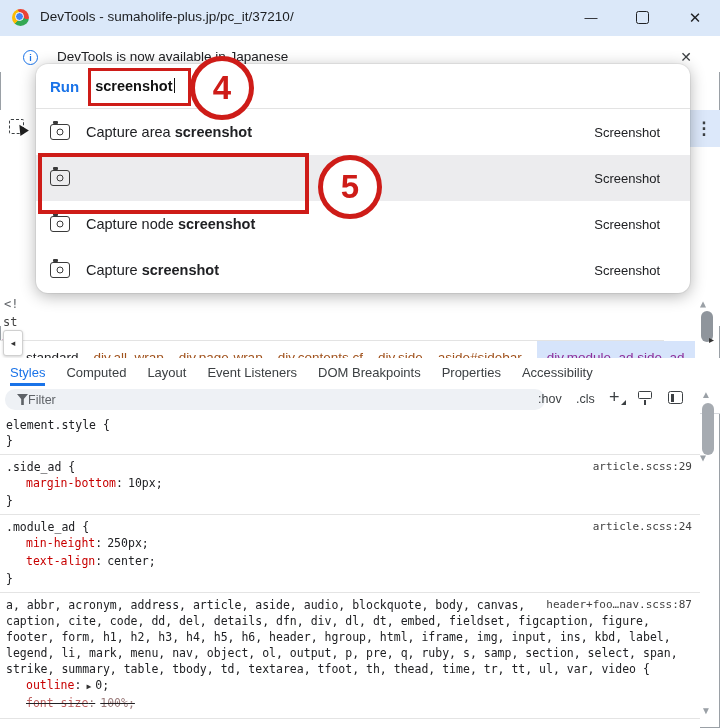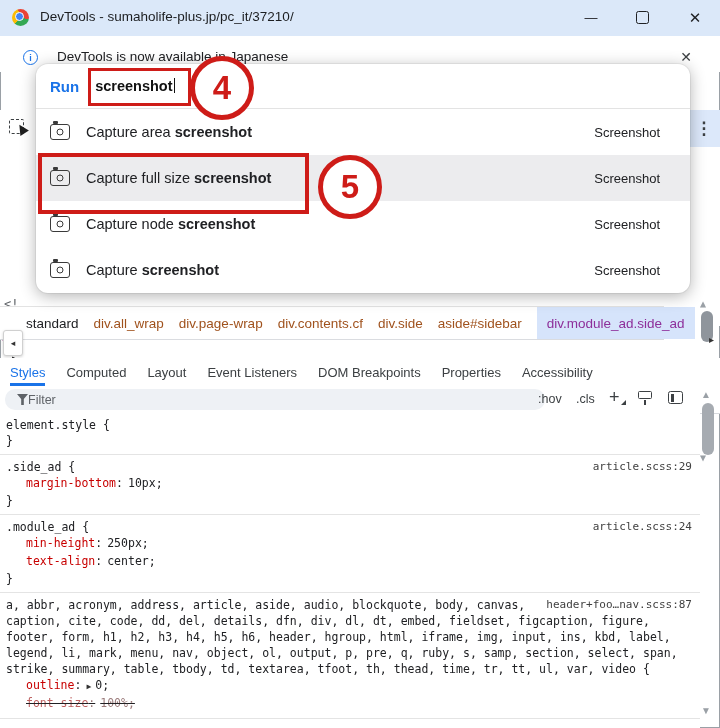--- a/index.html
+++ b/index.html
@@ -68,21 +68,21 @@
   .item-label{font-size:14.5px;color:#202124;}
   .item-label b{font-weight:bold;}
   .item-category{margin-left:auto;font-size:13px;color:#202124;}
   .highlight-box{position:absolute;left:2px;top:89px;width:263px;height:53px;border:4px solid #ce1c18;z-index:7;}
   
   .ann-circle{position:absolute;width:54px;height:54px;border-radius:50%;border:5px solid #ce1c18;background:#fff;
               display:flex;align-items:center;justify-content:center;color:#ce1c18;font-size:33px;font-weight:800;z-index:10;}
   .circle4{left:190px;top:56px;}
   .circle5{left:318px;top:155px;}
   
-  .crumbbar{position:absolute;left:0;top:306px;width:664px;height:32px;background:#fff;border-top:1px solid #e3e3e3;
+  .crumbbar{position:absolute;left:0;top:340px;width:664px;height:32px;background:#fff;border-top:1px solid #e3e3e3;
             border-bottom:1px solid #dadce0;display:flex;align-items:center;font-size:13.5px;}
   .crumb-nav-left{position:absolute;left:3px;top:330px;width:18px;height:24px;background:#fff;border:1px solid #d0d0d0;
                   border-radius:3px;box-shadow:0 1px 3px rgba(0,0,0,.18);display:flex;align-items:center;justify-content:center;
                   font-size:9px;color:#333;}
   .crumbs{margin-left:26px;display:flex;align-items:center;gap:15px;height:100%;}
   .crumb{color:#a0521d;white-space:nowrap;}
   .crumb.first{color:#202124;}
   .crumb.selected{color:#8d2f9a;background:#d6e4fb;display:flex;align-items:center;align-self:stretch;padding:0 10px;}
   .crumb-nav-right{position:absolute;right:6px;top:334px;font-size:10px;color:#333;}
   
@@ -176,21 +176,20 @@
       <span class="query"><span>screenshot</span><span class="caret"></span></span>
       <span class="query-box"></span>
     </div>
     <div class="menu-item">
       <span class="camera-icon"></span>
       <span class="item-label"><span>Capture area </span><b>screenshot</b></span>
       <span class="item-category">Screenshot</span>
     </div>
     <div class="menu-item selected">
       <span class="camera-icon"></span>
-      <span class="item-label"><span>Capture full size </span><b>screenshot</b></span>
       <span class="item-category">Screenshot</span>
     </div>
     <div class="menu-item">
       <span class="camera-icon"></span>
       <span class="item-label"><span>Capture node </span><b>screenshot</b></span>
       <span class="item-category">Screenshot</span>
     </div>
     <div class="menu-item">
       <span class="camera-icon"></span>
       <span class="item-label"><span>Capture </span><b>screenshot</b></span>

